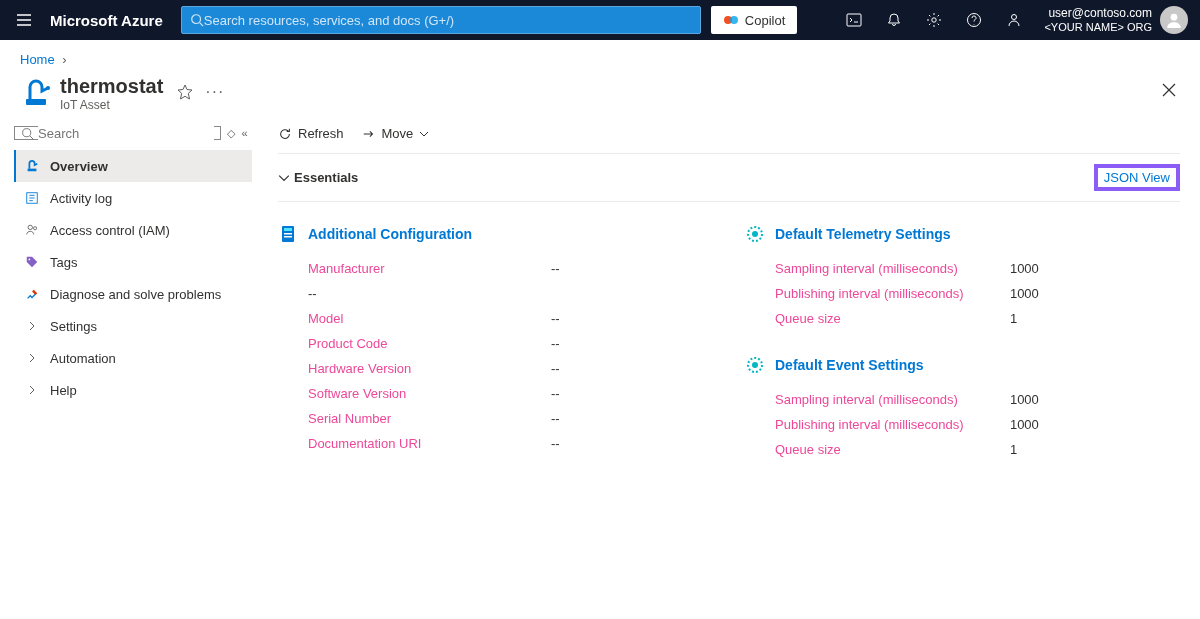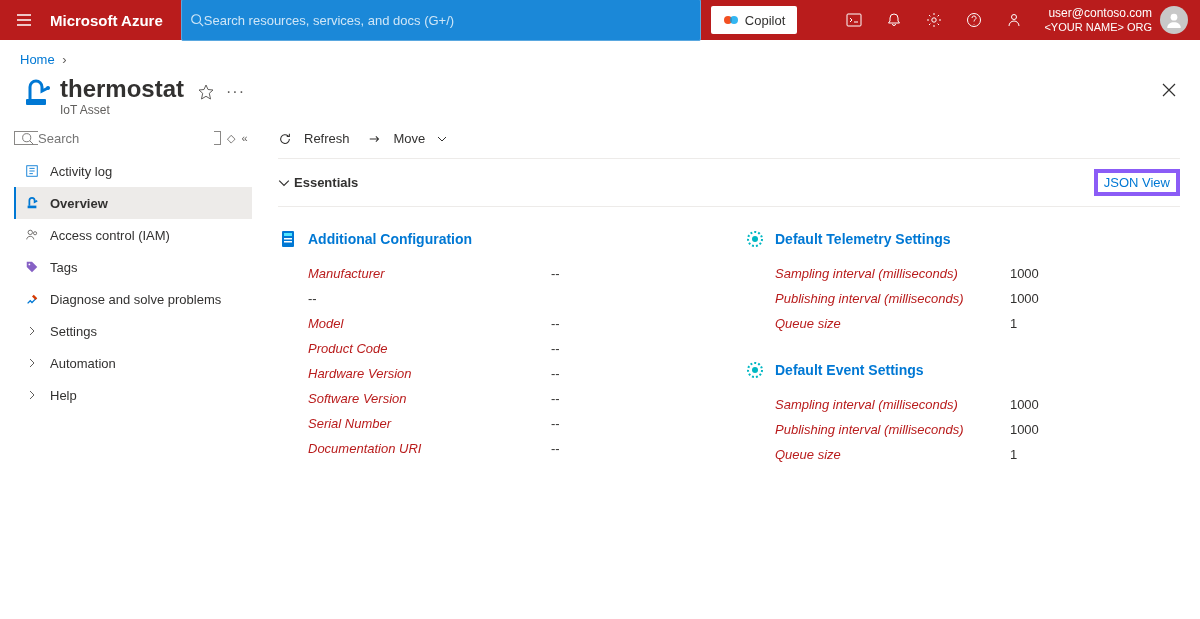--- a/index.html
+++ b/index.html
@@ -1,71 +1,71 @@
 <!DOCTYPE html>
 <html><head>
 <meta charset="utf-8">
 <style>
   * { box-sizing: border-box; margin: 0; padding: 0; }
   body { font-family: "Segoe UI", Arial, sans-serif; font-size: 13px; color: #323130; width: 1200px; height: 619px; overflow: hidden; background: #fff; }
   
   
-  .topbar { background: #b91c1c; height: 40px; display: flex; align-items: center; color: #fff; padding: 0 8px; }
+  .topbar { background: #0f172a; height: 40px; display: flex; align-items: center; color: #fff; padding: 0 8px; }
   .hamburger { padding: 8px; cursor: pointer; display: flex; }
   .brand { font-weight: 600; font-size: 15px; padding: 0 18px 0 10px; cursor: pointer; }
-  .searchbox { flex: 0 0 520px; display: flex; align-items: center; background: #1b88d8; border: 1px solid #5aa8e0; border-radius: 2px; height: 42px; padding: 0 8px; color: #cfe6f7; }
+  .searchbox { flex: 0 0 520px; display: flex; align-items: center; background: #1b88d8; border: 1px solid #5aa8e0; border-radius: 2px; height: 28px; padding: 0 8px; color: #cfe6f7; }
   .searchbox input { background: transparent; border: none; color: #fff; flex: 1; outline: none; font-size: 13px; }
   .searchbox input::placeholder { color: #cfe6f7; }
   .copilot-btn { margin-left: 10px; background: #fff; color: #323130; height: 28px; padding: 0 12px; border-radius: 2px; display: flex; align-items: center; gap: 6px; cursor: pointer; font-size: 13px; }
   .top-icons { margin-left: auto; display: flex; align-items: center; gap: 0; }
   .top-icon { width: 40px; height: 40px; display: flex; align-items: center; justify-content: center; cursor: pointer; }
   .user-block { display: flex; align-items: flex-end; padding: 0 4px 0 10px; cursor: pointer; }
   .user-text { text-align: right; line-height: 1.2; font-size: 11px; }
   .user-text .email { font-size: 12px; }
   .avatar-circle { width: 28px; height: 28px; border-radius: 50%; background: #c8c8c8; margin-left: 8px; display: flex; align-items: center; justify-content: center; }
   
   
   .breadcrumb { padding: 12px 20px 4px; font-size: 13px; }
   .breadcrumb a { color: #0078d4; text-decoration: none; cursor: pointer; }
   .breadcrumb .chev { color: #605e5c; margin: 0 4px; }
   
   
   .title-row { display: flex; align-items: flex-start; padding: 4px 20px 0; }
   .title-icon { width: 32px; height: 32px; margin-right: 8px; margin-top: 2px; }
-  .title-text h1 { font-size: 24px; font-weight: 600; }
+  .title-text h1 { font-size: 20px; font-weight: 600; }
   .title-text .subtitle { font-size: 12px; color: #605e5c; }
   .title-actions { display: flex; align-items: center; margin-left: 14px; margin-top: 8px; gap: 12px; color: #605e5c; }
   .close-x { margin-left: auto; margin-right: 4px; margin-top: 8px; cursor: pointer; color: #323130; }
   
   
   .body-layout { display: flex; }
   .sidebar { width: 254px; padding: 14px 2px 0 14px; }
   .sidebar-search-row { display: flex; align-items: center; gap: 6px; margin-bottom: 10px; padding-right: 8px;}
   .sidebar-search { flex: 1; display: flex; align-items: center; border: 1px solid #8a8886; height: 14px; padding: 0 6px; }
   .sidebar-search input { border: none; outline: none; flex: 1; font-size: 13px; }
   .sidebar-ctrl { color: #605e5c; cursor: pointer; font-size: 11px; }
   .nav-item { display: flex; align-items: center; height: 32px; padding: 0 10px; cursor: pointer; gap: 10px; font-size: 13px; }
   .nav-item.active { background: #edebe9; font-weight: 600; border-left: 2px solid #0078d4; padding-left: 8px; }
   .nav-icon { width: 16px; height: 16px; display: flex; align-items: center; justify-content: center; }
   
   .main { flex: 1; padding: 14px 20px 0 24px; }
   .toolbar { display: flex; align-items: center; gap: 18px; padding-bottom: 12px; border-bottom: 1px solid #edebe9; }
-  .tool-btn { display: flex; align-items: center; gap: 12px; cursor: pointer; font-size: 13px; }
+  .tool-btn { display: flex; align-items: center; gap: 6px; cursor: pointer; font-size: 13px; }
   .essentials-row { display: flex; align-items: center; padding: 10px 0; border-bottom: 1px solid #edebe9; }
   .essentials-toggle { display: flex; align-items: center; gap: 4px; cursor: pointer; font-weight: 600; }
   .json-view { margin-left: auto; border: 4px solid #8b5cf6; padding: 2px 6px; }
   .json-view a { color: #0078d4; text-decoration: none; cursor: pointer; }
   
   .details-grid { display: flex; gap: 32px; padding-top: 22px; }
   .details-col { flex: 1; }
   .section-head { display: flex; align-items: center; gap: 10px; margin-bottom: 12px; }
   .section-head .icon { width: 20px; height: 20px; }
   .section-head .label { color: #0078d4; font-weight: 600; font-size: 14px; cursor: pointer; }
   .prop-row { display: flex; padding: 5px 0 5px 30px; font-size: 13px; justify-content: space-between; }
-  .prop-row .k { color: #b91c1c; flex: 0 0 60%; font-style: italic; }
+  .prop-row .k { color: #ec4899; flex: 0 0 60%; }
   .prop-row .v { color: #323130; flex: 0 0 40%; }
   .details-col.right .prop-row .k { flex: 0 0 58%; }
   .details-col.right .prop-row .v { flex: 0 0 42%; }
   .section-gap { height: 24px; }
   
   svg { display: block; }
 </style>
 </head>
 <body>
 
@@ -175,37 +175,37 @@
         <svg width="13" height="13" viewBox="0 0 16 16">
             <circle cx="7" cy="7" r="5" stroke="#605e5c" fill="none"></circle>
             <line x1="11" y1="11" x2="15" y2="15" stroke="#605e5c"></line>
           </svg>
         <input style="margin-left: 4px;" placeholder="Search">
       </div>
       <span class="sidebar-ctrl">◇</span>
       <span class="sidebar-ctrl">«</span>
     </div>
 
-    <div class="nav-item">
-      <span class="nav-icon">
-        <svg width="14" height="14" viewBox="0 0 16 16">
-            <rect x="2" y="2" width="12" height="12" stroke="#0078d4" fill="none"></rect>
-            <path d="M5 5h6M5 8h6M5 11h4" stroke="#0078d4"></path>
-          </svg>
-      </span>
-      <span>Activity log</span>
-    </div>
     <div class="nav-item active">
       <span class="nav-icon">
         <svg width="14" height="14" viewBox="0 0 32 32">
             <rect x="6" y="22" width="20" height="6" fill="#0078d4"></rect>
             <path d="M10 22 V10 a6 6 0 0 1 12 0 v4 l6 -3" stroke="#0078d4" stroke-width="4" fill="none"></path>
           </svg>
       </span>
       <span>Overview</span>
+    </div>
+    <div class="nav-item">
+      <span class="nav-icon">
+        <svg width="14" height="14" viewBox="0 0 16 16">
+            <rect x="2" y="2" width="12" height="12" stroke="#0078d4" fill="none"></rect>
+            <path d="M5 5h6M5 8h6M5 11h4" stroke="#0078d4"></path>
+          </svg>
+      </span>
+      <span>Activity log</span>
     </div>
     <div class="nav-item">
       <span class="nav-icon">
         <svg width="14" height="14" viewBox="0 0 16 16">
             <circle cx="6" cy="5" r="2.5" stroke="#605e5c" fill="none"></circle>
             <path d="M2 13c0-2 1.8-3.5 4-3.5s4 1.5 4 3.5" stroke="#605e5c" fill="none"></path>
             <circle cx="11.5" cy="6" r="1.8" stroke="#605e5c" fill="none"></circle>
           </svg>
       </span>
       <span>Access control (IAM)</span>

